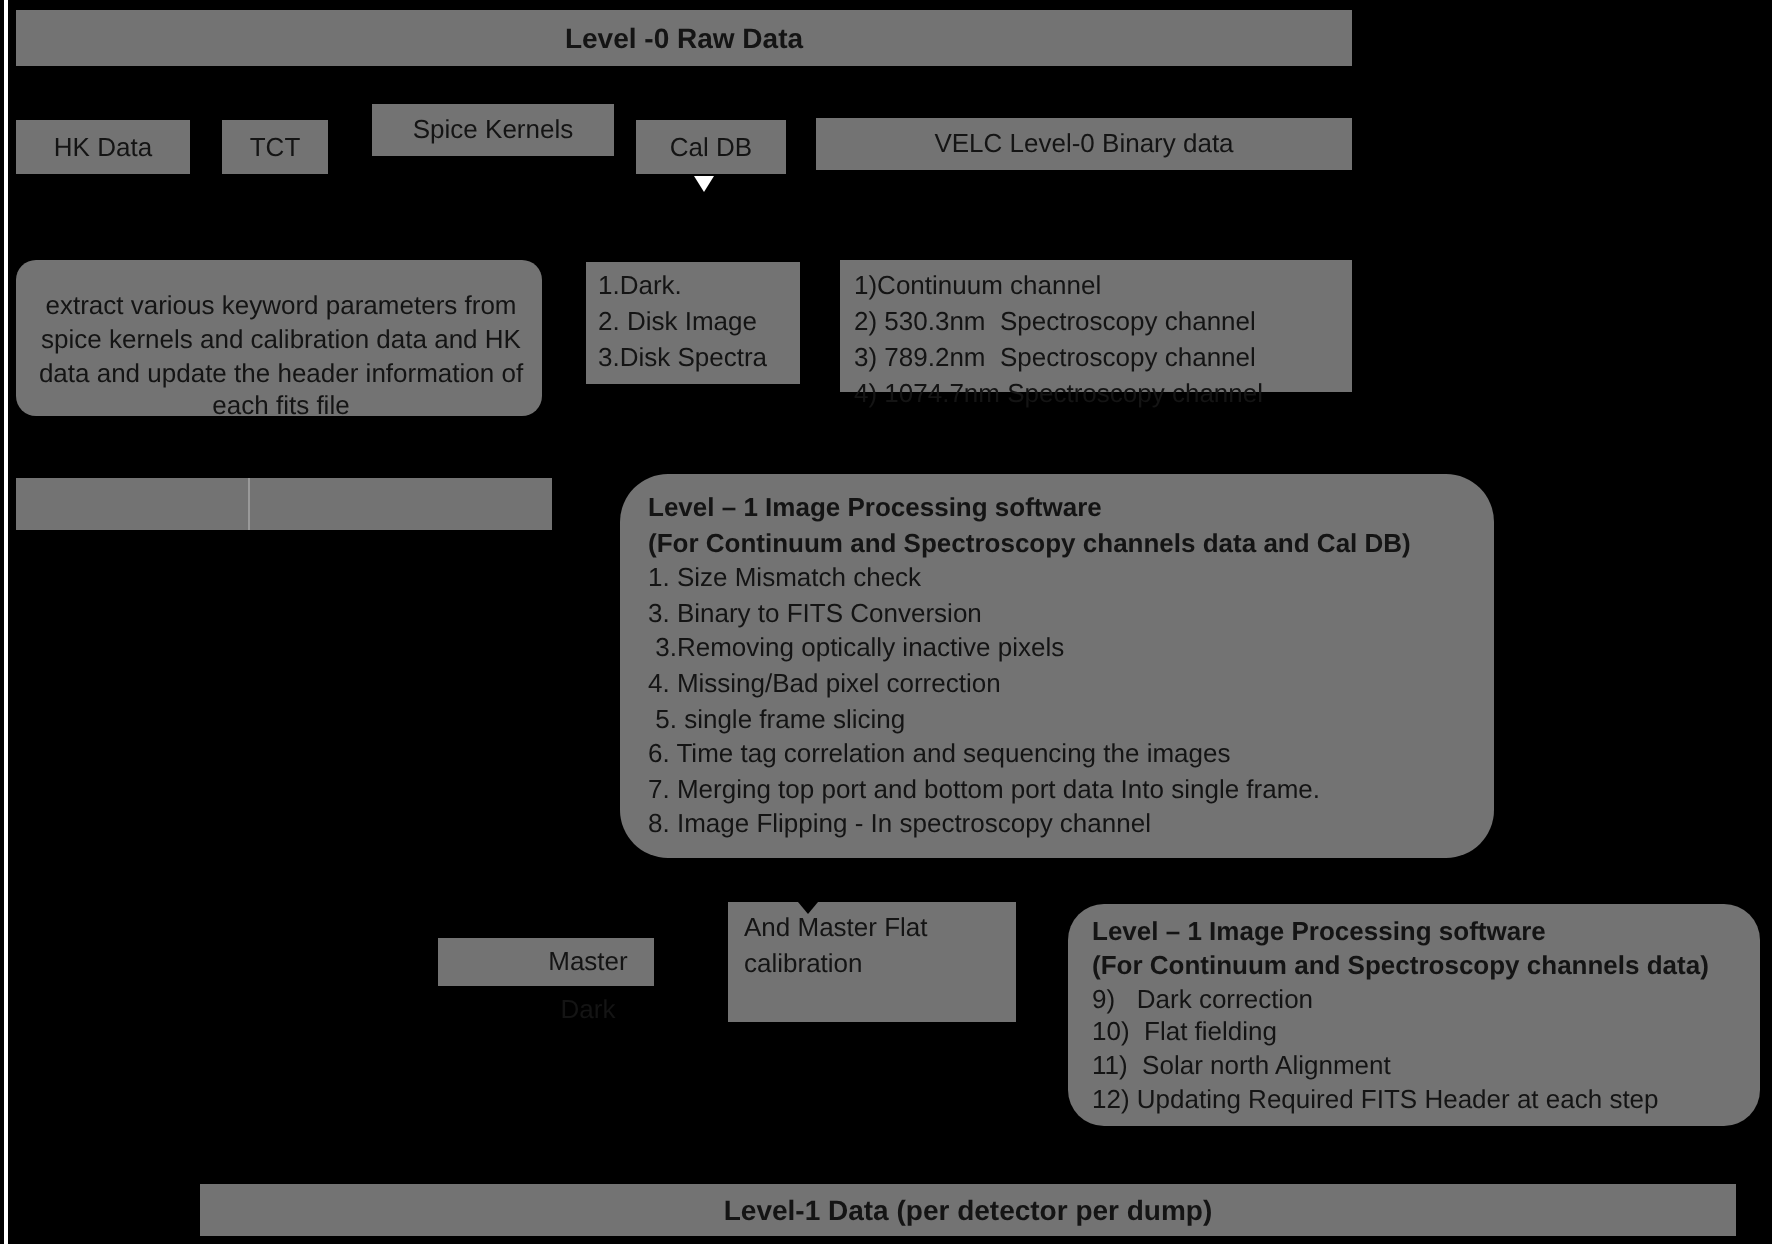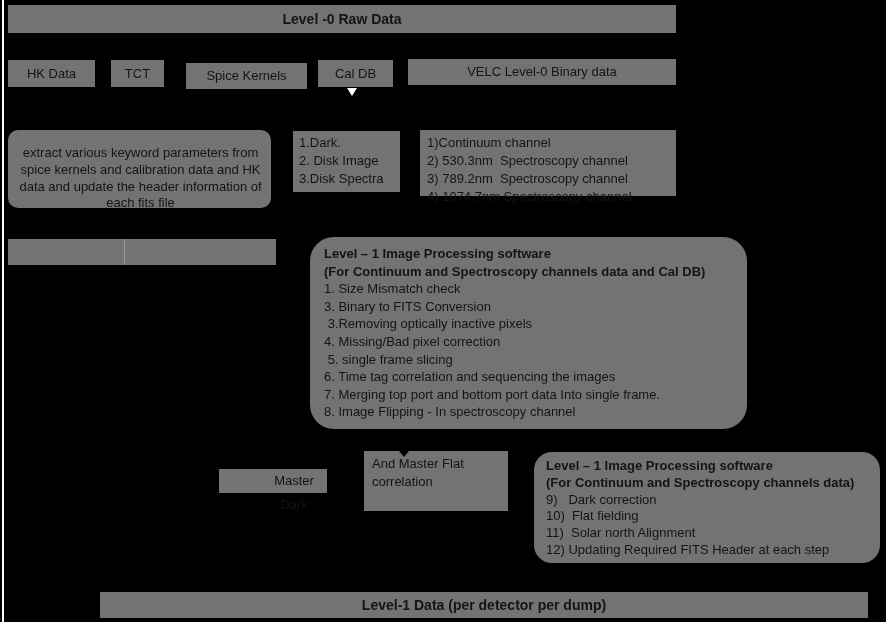--- a/index.html
+++ b/index.html
@@ -23,21 +23,21 @@
   .pre { white-space:pre-wrap; }
   .line { line-height:18px; }
 
   #left-line { position:absolute; left:2px; top:0; width:2px; height:622px; background:#ffffff; }
 
   #top-header   { left:8px;   top:5px;   width:668px; height:28px; line-height:28px; font-size:14px; }
   #bottom-header{ left:100px; top:592px; width:768px; height:26px; line-height:26px; font-size:14px; }
 
   #hk-data   { left:8px;   top:60px; width:87px;  height:27px; line-height:27px; }
   #tct       { left:111px; top:60px; width:53px;  height:27px; line-height:27px; }
-  #spice     { left:186px; top:63px; width:121px; height:26px; line-height:26px; }
+  #spice     { left:186px; top:52px; width:121px; height:26px; line-height:26px; }
   #caldb     { left:318px; top:60px; width:75px;  height:27px; line-height:27px; }
   #velc      { left:408px; top:59px; width:268px; height:26px; line-height:26px; }
 
   #caldb-tick {
     position:absolute; left:347px; top:88px; width:0; height:0;
     border-left:5px solid transparent; border-right:5px solid transparent;
     border-top:8px solid #ffffff;
   }
 
   #extract-note {
@@ -130,21 +130,21 @@
   <div class="pre">7. Merging top port and bottom port data Into single frame.</div>
   <div class="pre">8. Image Flipping - In spectroscopy channel</div>
 </div>
 
 <div id="master-dark" class="box center">
   <span>Master Dark</span>
 </div>
 
 <div id="flat-gen" class="box">
   <div>And Master Flat</div>
-  <div>correlation</div>
+  <div>calibration</div>
 </div>
 <div id="flat-notch"></div>
 
 <div id="proc-b" class="box">
   <div class="bold">Level – 1 Image Processing software</div>
   <div class="bold">(For Continuum and Spectroscopy channels data)</div>
   <div class="pre">9)   Dark correction</div>
   <div class="pre">10)  Flat fielding</div>
   <div class="pre">11)  Solar north Alignment</div>
   <div class="pre">12) Updating Required FITS Header at each step</div>

